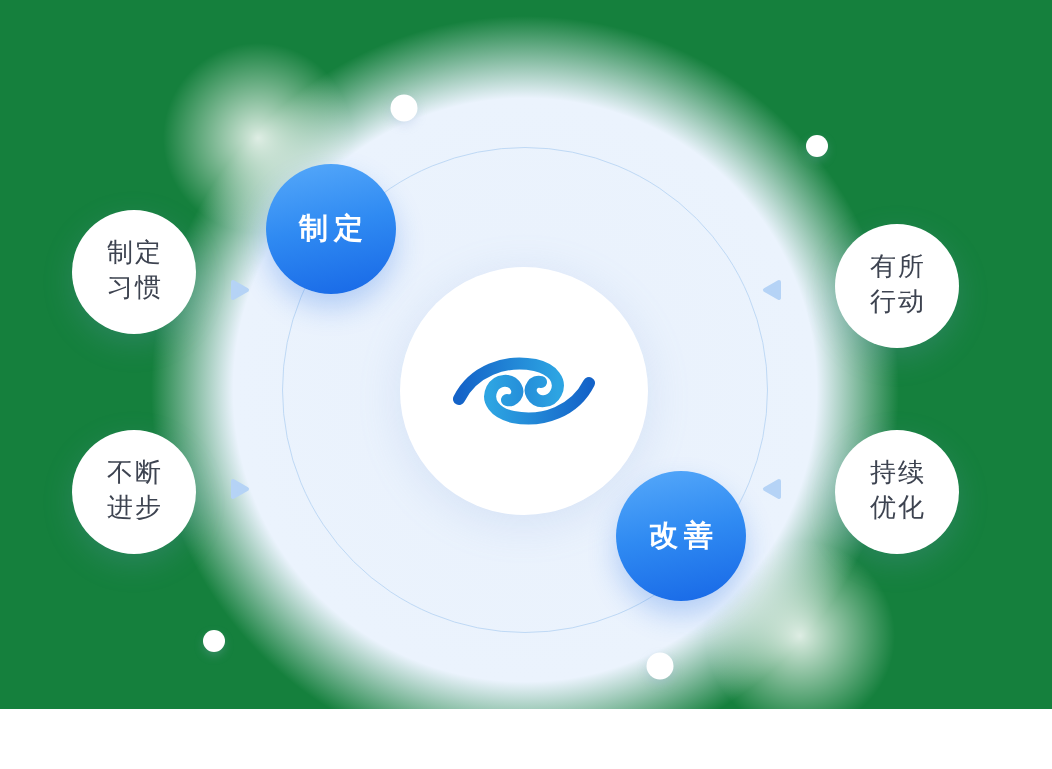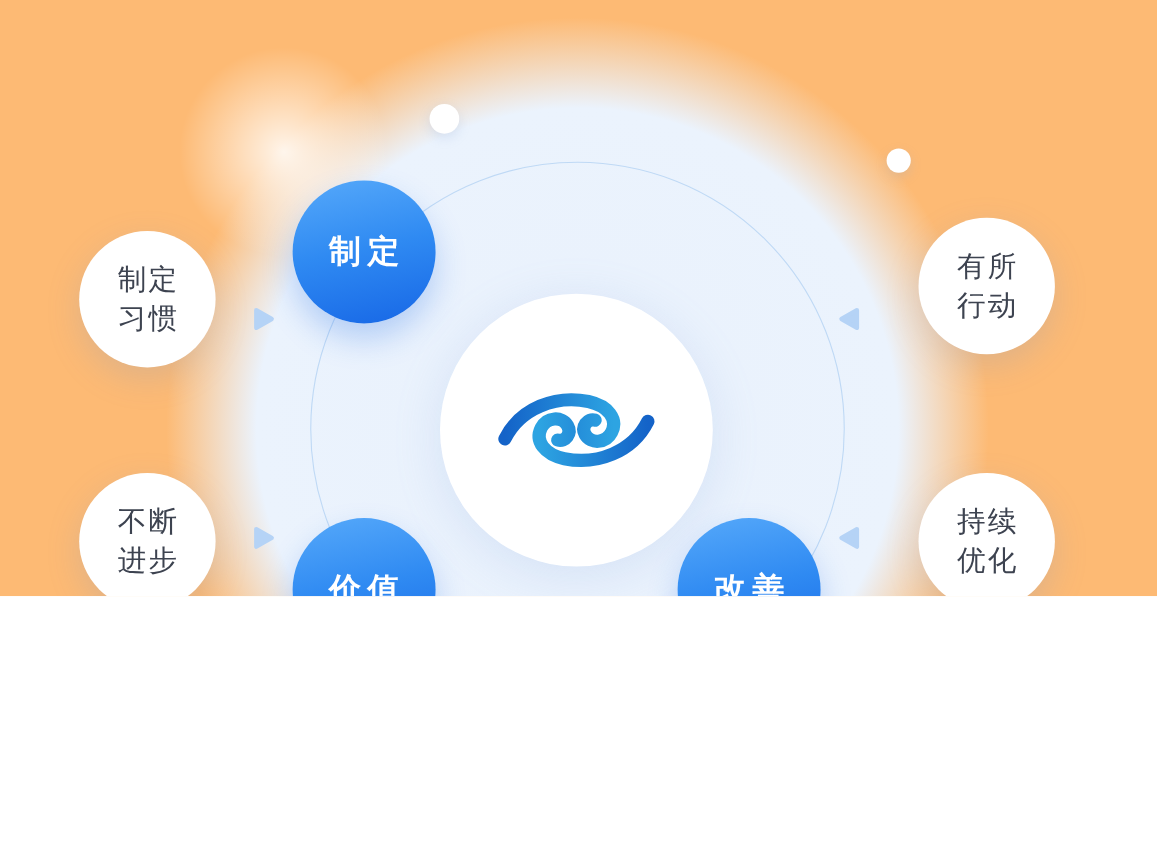--- a/index.html
+++ b/index.html
@@ -1,22 +1,22 @@
 <!DOCTYPE html>
 <html><head>
 <meta charset="utf-8">
 <style>
   html, body { margin: 0; padding: 0; background: #ffffff; }
   .stage {
     position: relative;
     width: 1052px;
-    height: 542px;
+    height: 709px;
     overflow: hidden;
-    background: #fdba74;
-    font-family: Liberation Sans, sans-serif;
+    background: #15803d;
+    font-family: Liberation Mono, monospace;
   }
   .abs { position: absolute; transform: translate(-50%, -50%); }
 
   
   .bg-tint {
     left: 525px; top: 390px;
     width: 748px; height: 748px;
     border-radius: 50%;
     background: radial-gradient(closest-side, #E9F1FC 0%, #EBF3FD 78%, rgba(235,243,253,0) 100%);
   }
@@ -97,21 +97,21 @@
   .p-dot-3 { left: 214px; top: 641px; }
   .p-dot-4 { left: 660px; top: 666px; }
 
   
   .p-node-tl { left: 331px; top: 229px; }
   .p-node-tr { left: 681px; top: 229px; }
   .p-node-bl { left: 331px; top: 536px; }
   .p-node-br { left: 681px; top: 536px; }
 
   .p-sat-lt { left: 134px; top: 272px; }
-  .p-sat-rt { left: 897px; top: 260px; }
+  .p-sat-rt { left: 897px; top: 286px; }
   .p-sat-lb { left: 134px; top: 492px; text-align: right; }
   .p-sat-rb { left: 897px; top: 492px; text-align: center; }
 
   .p-arrow-lt { left: 240px; top: 290px; }
   .p-arrow-lb { left: 240px; top: 489px; }
   .p-arrow-rt { left: 772px; top: 290px; }
   .p-arrow-rb { left: 772px; top: 489px; }
 </style>
 </head>
 <body>
@@ -141,23 +141,20 @@
           <stop offset="1" stop-color="#2DA4E2"></stop>
         </linearGradient>
       </defs>
       <path d="M 10 50 C 24 22, 56 10, 86 16 C 104 20, 113 32, 107 44 C 102 54, 88 55, 83 46 C 79 39, 85 31, 92 33" fill="none" stroke="url(#lgA)" stroke-width="12" stroke-linecap="round" stroke-linejoin="round"></path>
       <path d="M 140 34 C 126 62, 94 74, 64 68 C 46 64, 37 52, 43 40 C 48 30, 62 29, 67 38 C 71 45, 65 53, 58 51" fill="none" stroke="url(#lgB)" stroke-width="12" stroke-linecap="round" stroke-linejoin="round"></path>
     </svg>
   </div>
 
   <div class="abs node p-node-tl">
     <span class="node-label">制定</span>
-  </div>
-  <div class="abs node p-node-bl">
-    <span class="node-label">价值</span>
   </div>
   <div class="abs node p-node-br">
     <span class="node-label">改善</span>
   </div>
 
   <div class="abs sat p-sat-lt">
     <span class="sat-line">制定</span>
     <span class="sat-line">习惯</span>
   </div>
   <div class="abs sat p-sat-rt">

